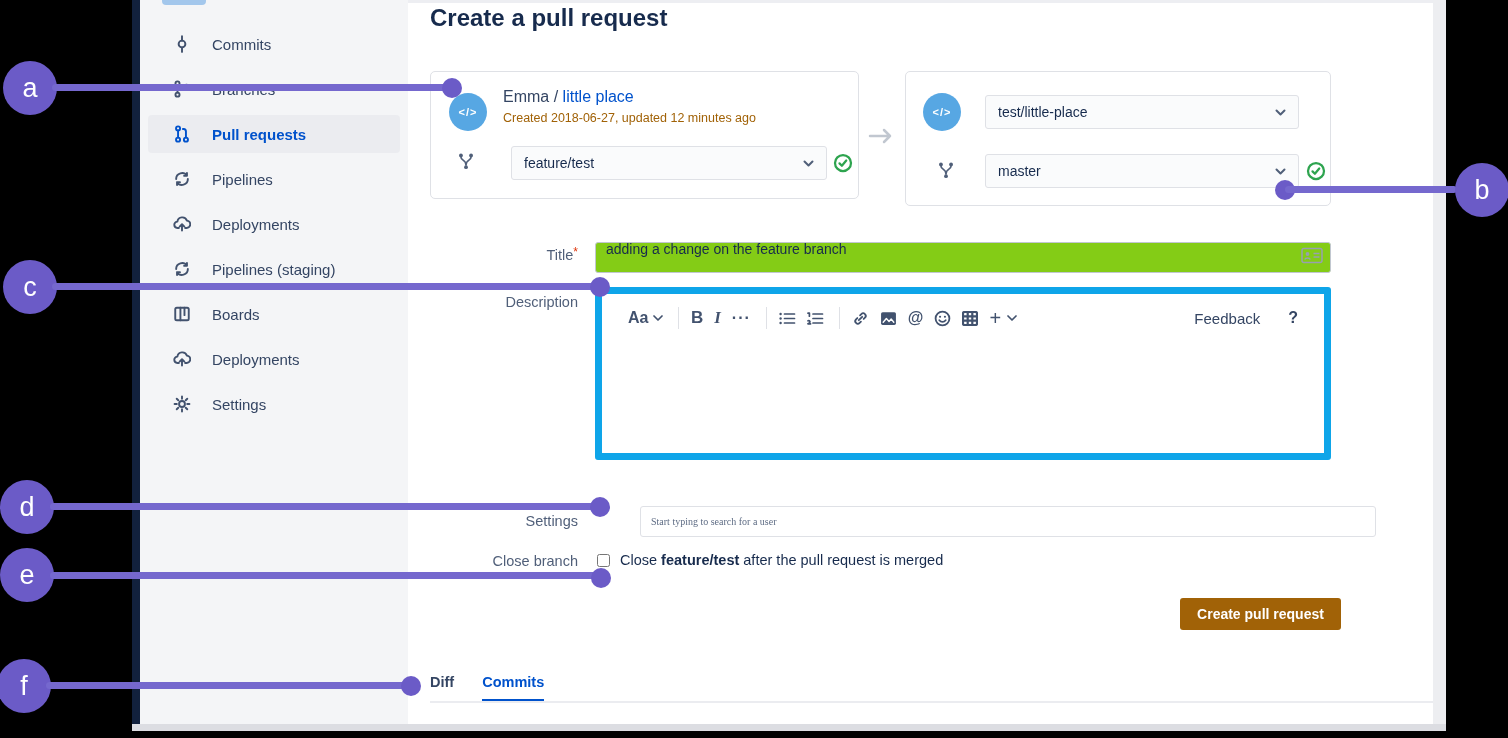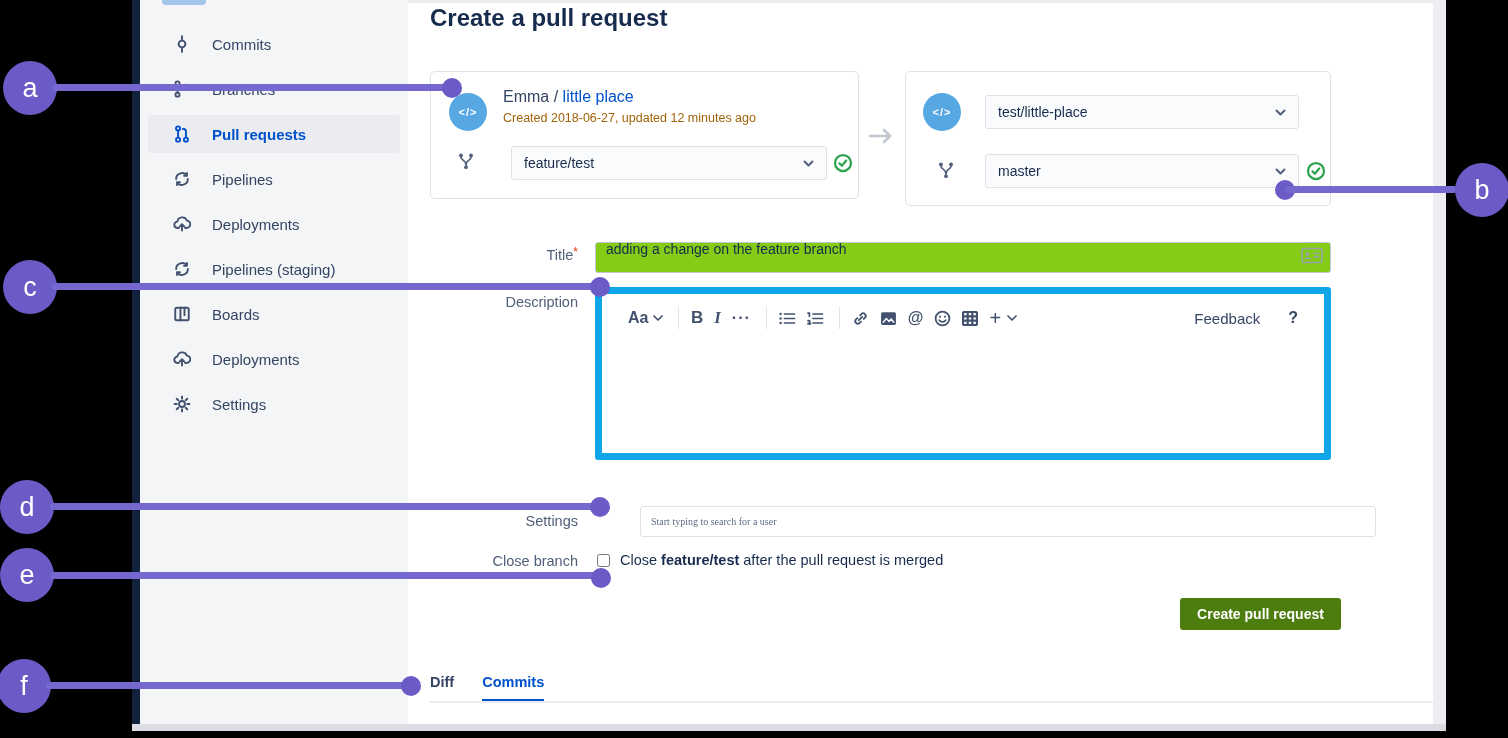--- a/index.html
+++ b/index.html
@@ -65,21 +65,21 @@
   .tb-div { width:1px; height:22px; background:#dfe1e6; margin:0 12px 0 4px; }
   .tb-feedback { margin-left:auto; font-size:15px; color:#344563; cursor:pointer; }
   .tb-help { margin-left:28px; font-size:16px; font-weight:700; color:#344563; cursor:pointer; }
 
   .reviewers-input { position:absolute; left:463px; top:506px; width:736px; height:31px; border:1px solid #dfe1e6; border-radius:3px; padding:0 10px; font-size:10px; color:#172b4d; font-family:Liberation Serif, serif;margin-left:45px; }
   .reviewers-input::placeholder { color:#5e6c84; opacity:1; }
   .cb { position:absolute; left:465px; top:554px; width:13px; height:13px; accent-color:#fafbfc; cursor:pointer; }
   .close-text { position:absolute; left:488px; top:552px; font-size:14.5px; color:#172b4d; }
   .close-text b { font-weight:700; }
 
-  .submit-btn { position:absolute; left:1048px; top:598px; width:161px; height:32px; background:#4d7c0f; border:none; border-radius:3px; color:#fff; font-size:14px; font-weight:600; font-family:"Liberation Sans",sans-serif; cursor:pointer; }
+  .submit-btn { position:absolute; left:1048px; top:598px; width:161px; height:32px; background:#a16207; border:none; border-radius:3px; color:#fff; font-size:14px; font-weight:600; font-family:"Liberation Sans",sans-serif; cursor:pointer; }
 
   
   .tabs { position:absolute; left:298px; top:674px; display:flex; gap:28px; }
   .tab { font-size:14.5px; font-weight:600; color:#344563; padding-bottom:9px; cursor:pointer; }
   .tab.active { color:#0052cc; font-weight:700; border-bottom:3px solid #0052cc; }
   .tab-divider { position:absolute; left:298px; top:701px; width:1003px; height:2px; background:#ebecf0; }
 
   
   .ann { position:absolute; z-index:20; }
   .ann-circle { width:54px; height:54px; border-radius:50%; background:#6b5bc7; color:#fff; display:flex; align-items:center; justify-content:center; font-size:27px; font-weight:500; }

